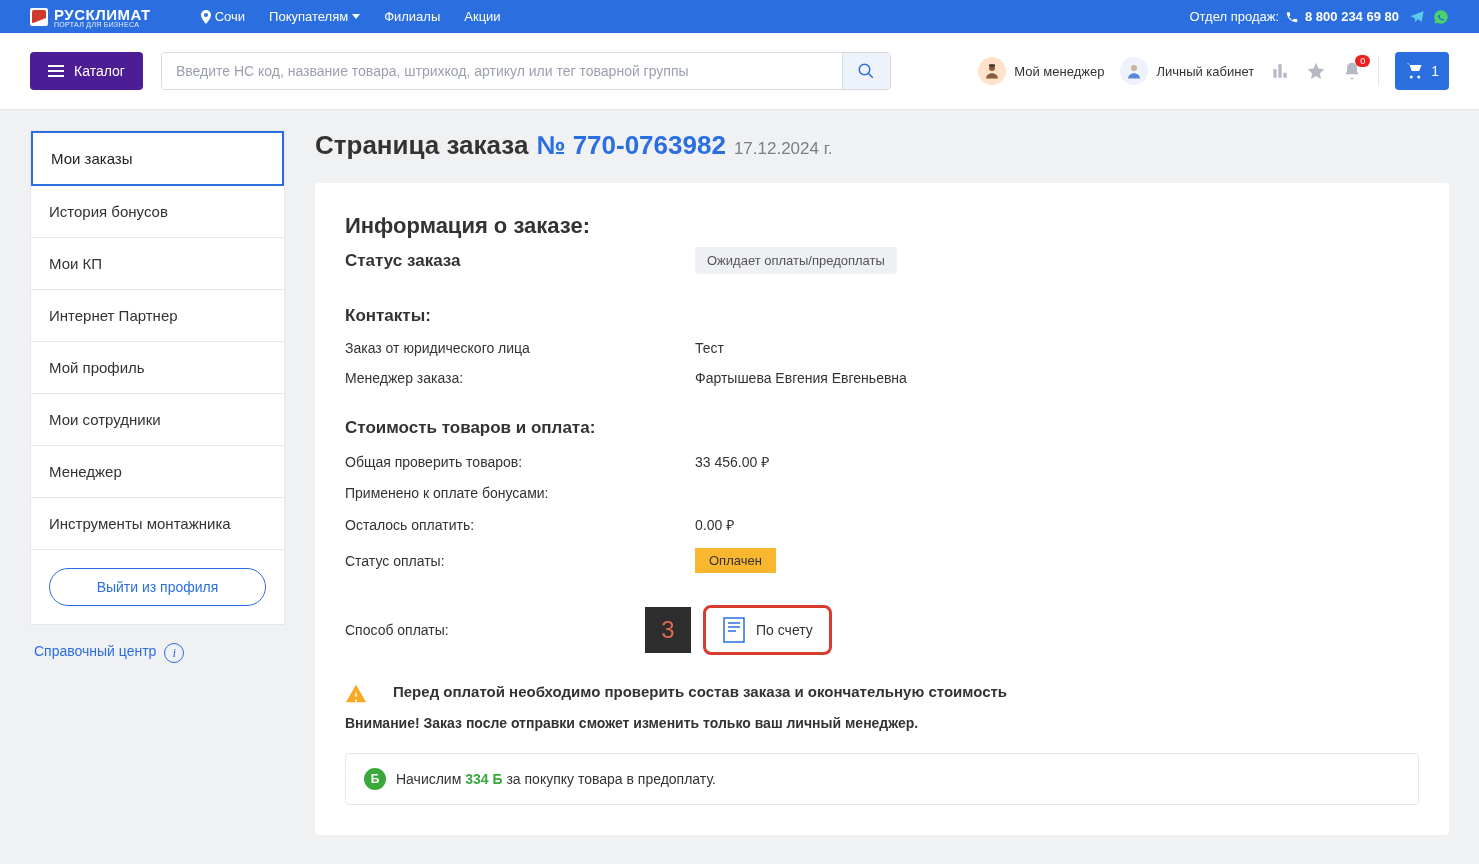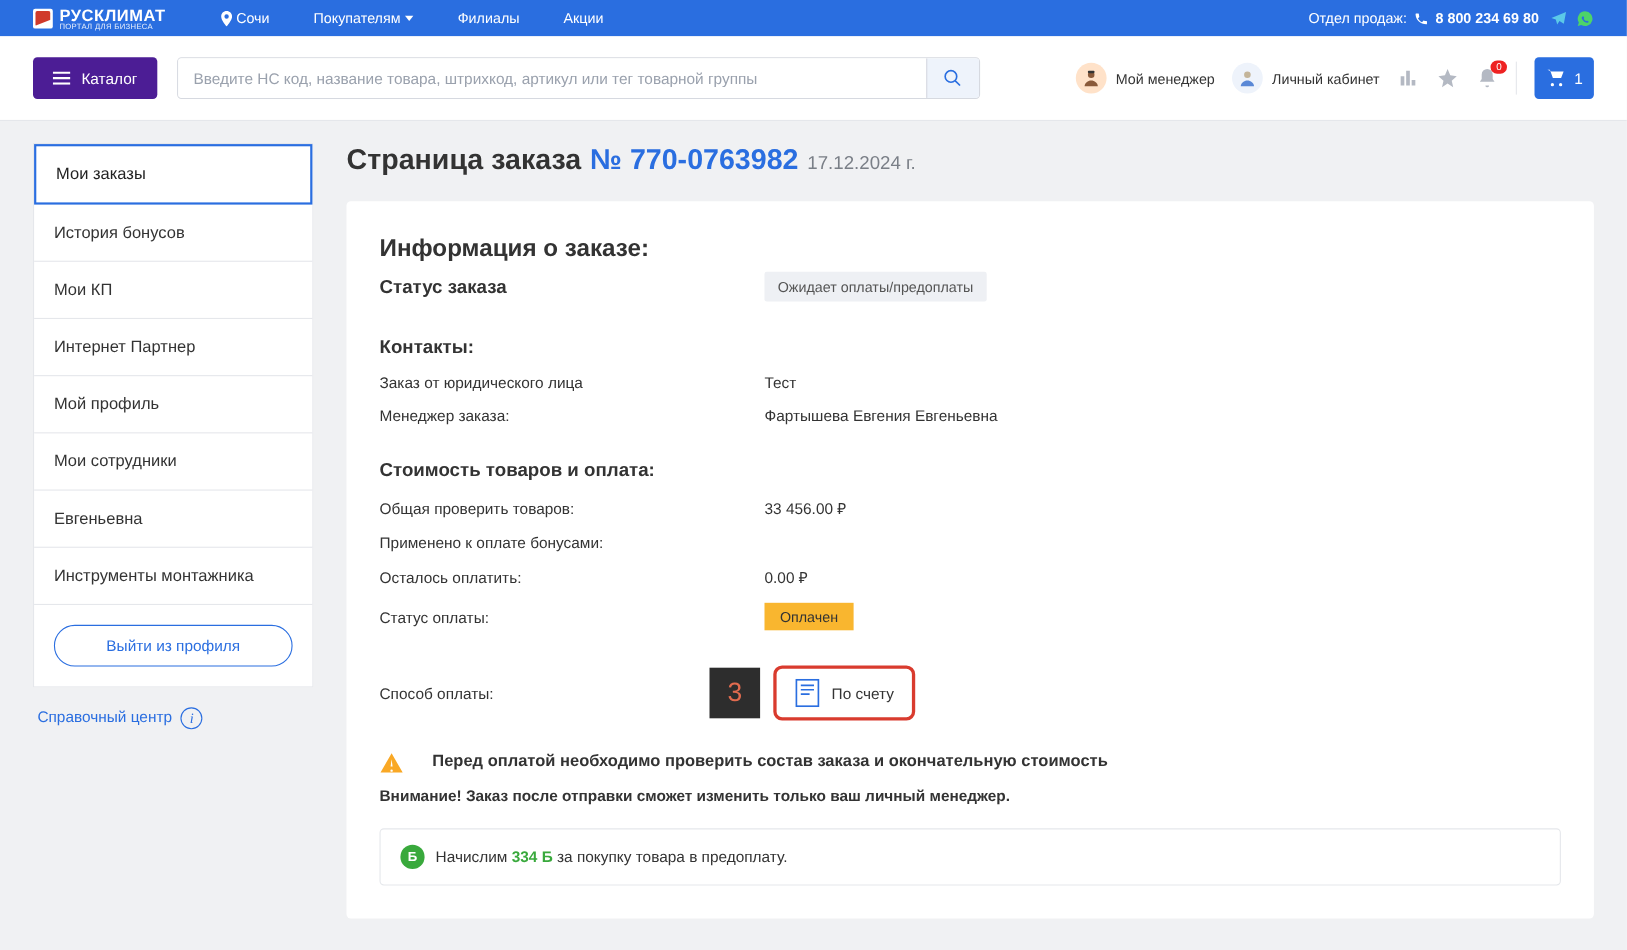--- a/index.html
+++ b/index.html
@@ -5,21 +5,21 @@
 * { margin: 0; padding: 0; box-sizing: border-box; }
 body { font-family: Arial, Helvetica, sans-serif; background: #f0f1f3; color: #333; font-size: 14px; }
 
 
 .topbar { background: #2a6ee0; color: #fff; height: 33px; display: flex; align-items: center; padding: 12px 30px; font-size: 13px; }
 .logo { display: flex; align-items: center; gap: 6px; margin-right: 50px; }
 .logo-icon { width: 18px; height: 18px; background: #fff; border-radius: 2px; position: relative; }
 .logo-icon::before { content: ''; position: absolute; inset: 2px; background: #d03a2b; border-radius: 2px; clip-path: polygon(0 0, 100% 0, 100% 60%, 0 100%); }
 .logo-text { font-weight: 700; font-size: 15px; letter-spacing: .5px; }
 .logo-sub { font-size: 7px; letter-spacing: .3px; margin-top: -2px; opacity: .9; }
-.topnav { display: flex; gap: 40px; align-items: flex-end; }
+.topnav { display: flex; gap: 24px; align-items: flex-end; }
 .topnav-item { display: flex; align-items: center; gap: 4px; cursor: pointer; }
 .top-spacer { flex: 1; }
 .phone-block { display: flex; align-items: center; gap: 6px; margin-right: 10px; }
 .social { display: flex; gap: 8px; align-items: center; }
 .social-ico { width: 16px; height: 16px; display: inline-flex; align-items: center; justify-content: center; }
 
 
 .toolbar { background: #fff; height: 77px; display: flex; align-items: center; padding: 0 30px; gap: 18px; border-bottom: 1px solid #e5e7eb; }
 .catalog-btn { background: #4c1d95; color: #fff; height: 38px; padding: 0 18px; display: flex; align-items: center; gap: 10px; border-radius: 4px; font-size: 14px; font-weight: 500; cursor: pointer; border: none; }
 .search-wrap { flex: 1; display: flex; height: 38px; border: 1px solid #d6d9e0; border-radius: 4px; overflow: hidden; max-width: 730px; }
@@ -189,21 +189,21 @@
 
 <div class="page">
   <div class="sidebar">
     <div class="sidemenu">
       <div class="side-item active"><span>Мои заказы</span></div>
       <div class="side-item"><span>История бонусов</span></div>
       <div class="side-item"><span>Мои КП</span></div>
       <div class="side-item"><span>Интернет Партнер</span></div>
       <div class="side-item"><span>Мой профиль</span></div>
       <div class="side-item"><span>Мои сотрудники</span></div>
-      <div class="side-item"><span>Евгеньевна</span></div>
+      <div class="side-item"><span>Менеджер</span></div>
       <div class="side-item"><span>Инструменты монтажника</span></div>
       <div class="logout-btn"><span>Выйти из профиля</span></div>
     </div>
     <div class="help-link">
       <span>Справочный центр</span>
       <span class="help-ico">i</span>
     </div>
   </div>
 
   <div class="main">

